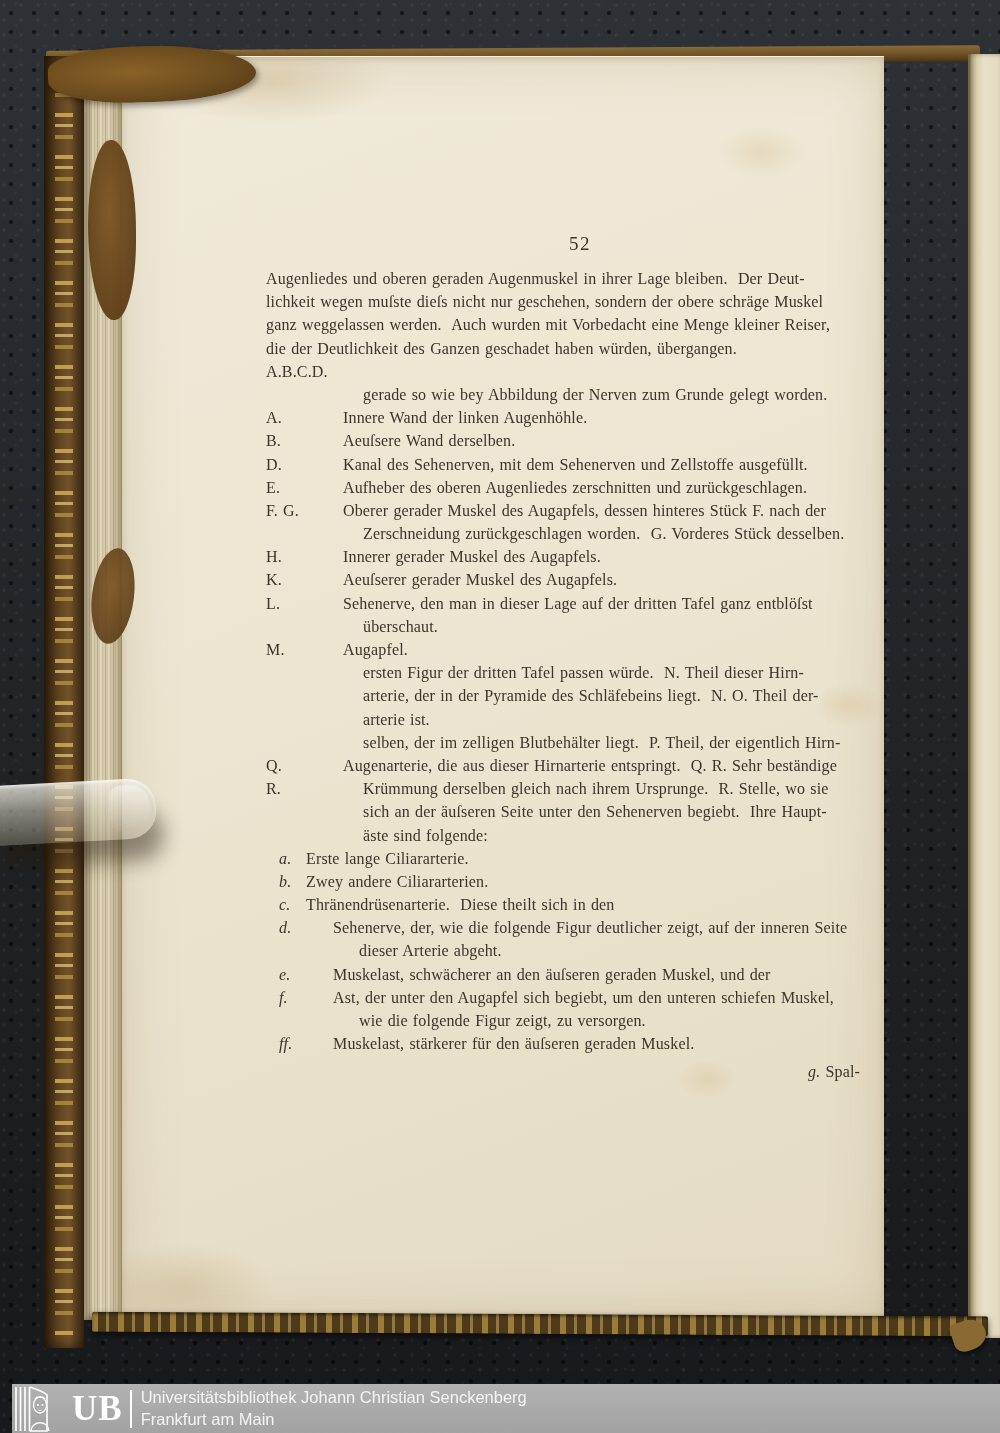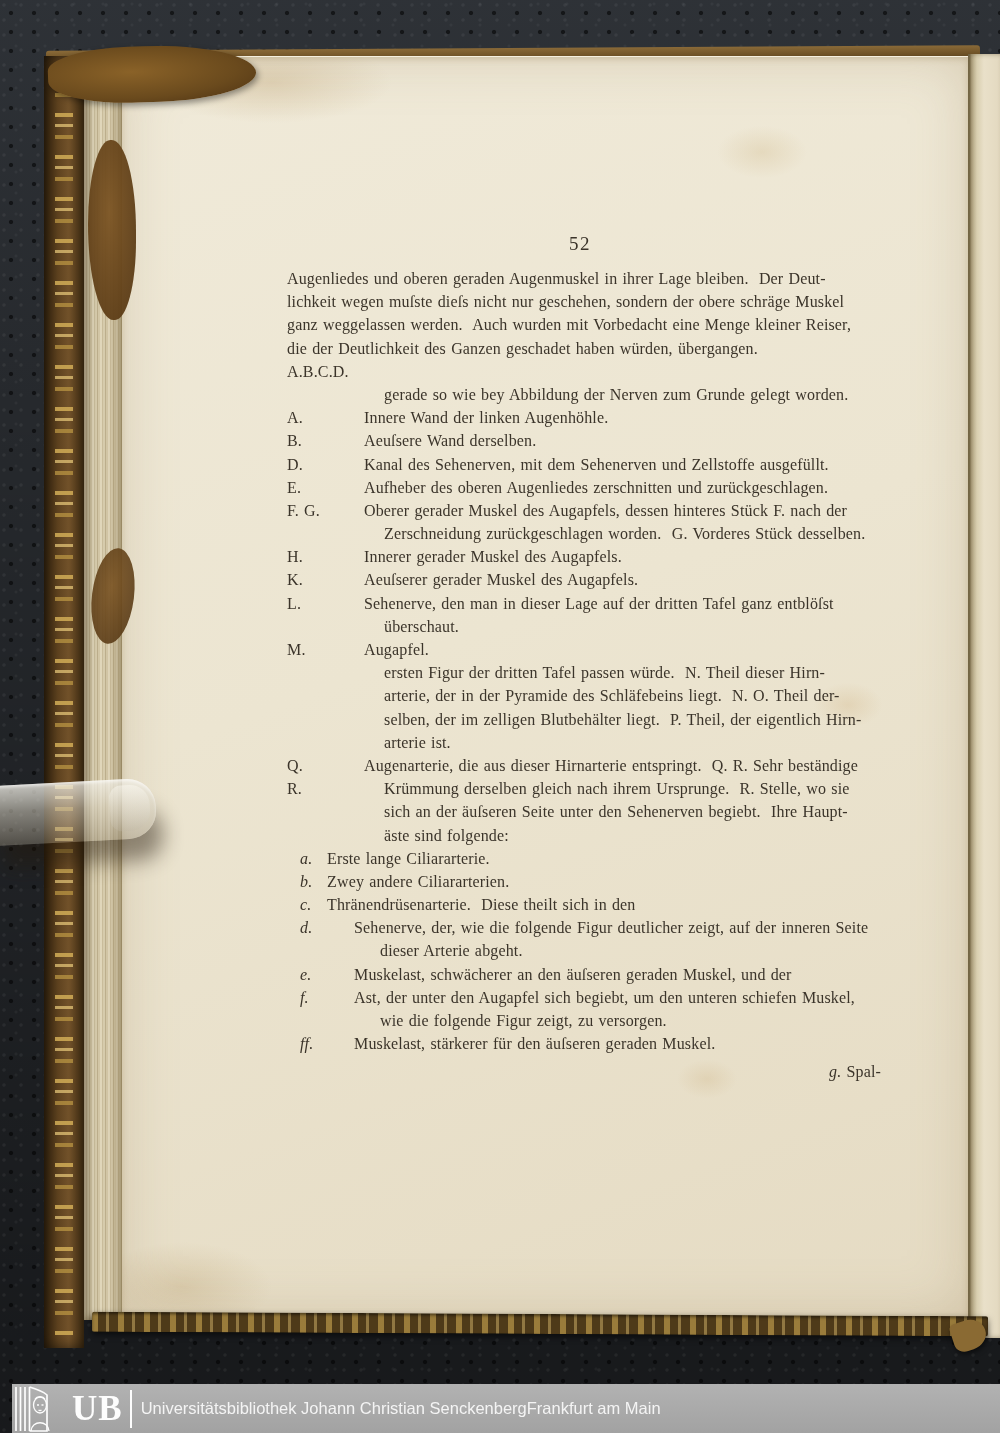--- a/index.html
+++ b/index.html
@@ -25,21 +25,21 @@
     background:
       repeating-linear-gradient(180deg,
         rgba(206,170,85,0) 0 5px, rgba(209,172,86,.95) 5px 9px,
         rgba(206,170,85,0) 9px 16px, rgba(231,200,122,.8) 16px 19px,
         rgba(206,170,85,0) 19px 27px, rgba(183,147,66,.85) 27px 31px,
         rgba(206,170,85,0) 31px 42px);}
   .page-edges{position:absolute;left:84px;top:60px;width:38px;height:1260px;
     background:
       repeating-linear-gradient(90deg,#e0d6ba 0 2px,#c9bc9b 2px 3px,#d6cbac 3px 5px,#bcae8c 5px 6px,#d2c6a6 6px 8px);
     box-shadow:inset -6px 0 8px rgba(120,100,60,.45), inset 4px 0 8px rgba(60,45,20,.5);}
-  .page{position:absolute;left:122px;top:56px;width:846px;height:1260px;
+  .page{position:absolute;left:122px;top:56px;width:762px;height:1260px;
     background-color:#ece5d1;
     background-image:
       radial-gradient(160px 55px at 150px 25px, rgba(190,160,110,.32), transparent 75%),
       radial-gradient(60px 35px at 640px 95px, rgba(205,180,130,.28), transparent 75%),
       radial-gradient(46px 30px at 726px 648px, rgba(210,182,136,.33), transparent 75%),
       radial-gradient(40px 26px at 585px 1022px, rgba(205,178,130,.28), transparent 75%),
       radial-gradient(120px 60px at 60px 1230px, rgba(185,158,108,.3), transparent 75%),
       linear-gradient(160deg,#f0ead9 0%,#ece5d1 45%,#e5dbc3 100%);
     box-shadow:inset 0 0 55px rgba(150,125,80,.26), inset 0 2px 6px rgba(150,125,80,.3);
     border-top:1px solid #f6f0df;}
@@ -61,21 +61,21 @@
     border-radius:50%;transform:rotate(7deg);opacity:.9;}
   .bookmark{position:absolute;left:-12px;top:782px;width:168px;height:60px;
     transform:rotate(-3deg);border-radius:0 28px 28px 0;
     background:linear-gradient(180deg, rgba(242,240,232,.78) 0%, rgba(214,208,192,.55) 45%, rgba(150,140,120,.42) 100%);
     box-shadow:10px 26px 20px -4px rgba(35,25,10,.45), inset 0 2px 3px rgba(255,255,255,.55);}
   .bookmark-tip{position:absolute;right:6px;top:6px;width:40px;height:46px;border-radius:12px 20px 20px 12px;
     background:linear-gradient(180deg, rgba(250,248,240,.5), rgba(190,182,164,.25));}
   
   .pageno{position:absolute;left:161px;top:176px;width:594px;text-align:center;
     font-size:19px;letter-spacing:1.5px;color:#3b342a;}
-  .text{position:absolute;left:165px;top:210px;width:594px;color:#3b342a;
+  .text{position:absolute;left:144px;top:210px;width:594px;color:#3b342a;
     font-size:16px;letter-spacing:.15px;word-spacing:1px;}
   .r{position:relative;height:23.2px;line-height:23.2px;white-space:nowrap;}
   .lbl{position:absolute;left:0;width:66px;}
   .t{display:inline-block;}
   .k-intro .t{margin-left:0;}
   .k-e   .t{margin-left:77px;}
   .k-r   .t{margin-left:97px;}
   .k-c   .t{margin-left:97px;}
   .k-lc  .t{margin-left:40px;}
   .k-lci .t{margin-left:67px;}
@@ -85,21 +85,21 @@
   .catchword .cw-lead{font-style:italic;}
   
   .footer{position:absolute;left:12px;top:1384px;width:1000px;height:49px;
     background:linear-gradient(180deg,#b2b2b2,#a2a2a2);
     display:flex;align-items:center;font-family:"Liberation Sans","DejaVu Sans",sans-serif;}
   .logo{display:flex;align-items:center;height:46px;margin-left:2px;}
   .logo svg{display:block;}
   .ub{font-family:"Liberation Serif","DejaVu Serif",serif;font-weight:bold;font-size:35px;color:#fdfdfd;
     line-height:44px;margin-left:2px;letter-spacing:1px;}
   .sep{width:2px;height:38px;background:#fdfdfd;margin:0 9px 0 7px;}
-  .ftext{display:flex;flex-direction:row;justify-content:flex-end;color:#f4f4f4;font-size:16.5px;line-height:1.28;}
+  .ftext{display:flex;flex-direction:column;justify-content:flex-end;color:#f4f4f4;font-size:16.5px;line-height:1.28;}
 </style>
 </head>
 <body>
 
 <div id="stage">
 
   <div class="cover-top-edge"></div>
 
   <div class="spine">
     <div class="spine-gilt"></div>
@@ -123,22 +123,22 @@
           <div class="r k-e"><span class="lbl">E.</span><span class="t">Aufheber des oberen Augenliedes zerschnitten und zurückgeschlagen.</span></div>
           <div class="r k-e"><span class="lbl">F. G.</span><span class="t">Oberer gerader Muskel des Augapfels, dessen hinteres Stück F. nach der</span></div>
           <div class="r k-c"><span class="t">Zerschneidung zurückgeschlagen worden.&nbsp; G. Vorderes Stück desselben.</span></div>
           <div class="r k-e"><span class="lbl">H.</span><span class="t">Innerer gerader Muskel des Augapfels.</span></div>
           <div class="r k-e"><span class="lbl">K.</span><span class="t">Aeuſserer gerader Muskel des Augapfels.</span></div>
           <div class="r k-e"><span class="lbl">L.</span><span class="t">Sehenerve, den man in dieser Lage auf der dritten Tafel ganz entblöſst</span></div>
           <div class="r k-c"><span class="t">überschaut.</span></div>
           <div class="r k-e"><span class="lbl">M.</span><span class="t">Augapfel.</span></div>
           <div class="r k-c"><span class="t">ersten Figur der dritten Tafel passen würde.&nbsp; N. Theil dieser Hirn-</span></div>
           <div class="r k-c"><span class="t">arterie, der in der Pyramide des Schläfebeins liegt.&nbsp; N. O. Theil der-</span></div>
+          <div class="r k-c"><span class="t">arterie ist.</span></div>
           <div class="r k-c"><span class="t">selben, der im zelligen Blutbehälter liegt.&nbsp; P. Theil, der eigentlich Hirn-</span></div>
-          <div class="r k-c"><span class="t">arterie ist.</span></div>
           <div class="r k-e"><span class="lbl">Q.</span><span class="t">Augenarterie, die aus dieser Hirnarterie entspringt.&nbsp; Q. R. Sehr beständige</span></div>
           <div class="r k-r"><span class="lbl">R.</span><span class="t">Krümmung derselben gleich nach ihrem Ursprunge.&nbsp; R. Stelle, wo sie</span></div>
           <div class="r k-c"><span class="t">sich an der äuſseren Seite unter den Sehenerven begiebt.&nbsp; Ihre Haupt-</span></div>
           <div class="r k-c"><span class="t">äste sind folgende:</span></div>
           <div class="r k-lc"><span class="lbl">a.</span><span class="t">Erste lange Ciliararterie.</span></div>
           <div class="r k-lc"><span class="lbl">b.</span><span class="t">Zwey andere Ciliararterien.</span></div>
           <div class="r k-lc"><span class="lbl">c.</span><span class="t">Thränendrüsenarterie.&nbsp; Diese theilt sich in den</span></div>
           <div class="r k-lci"><span class="lbl">d.</span><span class="t">Sehenerve, der, wie die folgende Figur deutlicher zeigt, auf der inneren Seite</span></div>
           <div class="r k-lcc"><span class="t">dieser Arterie abgeht.</span></div>
           <div class="r k-lci"><span class="lbl">e.</span><span class="t">Muskelast, schwächerer an den äuſseren geraden Muskel, und der</span></div>

